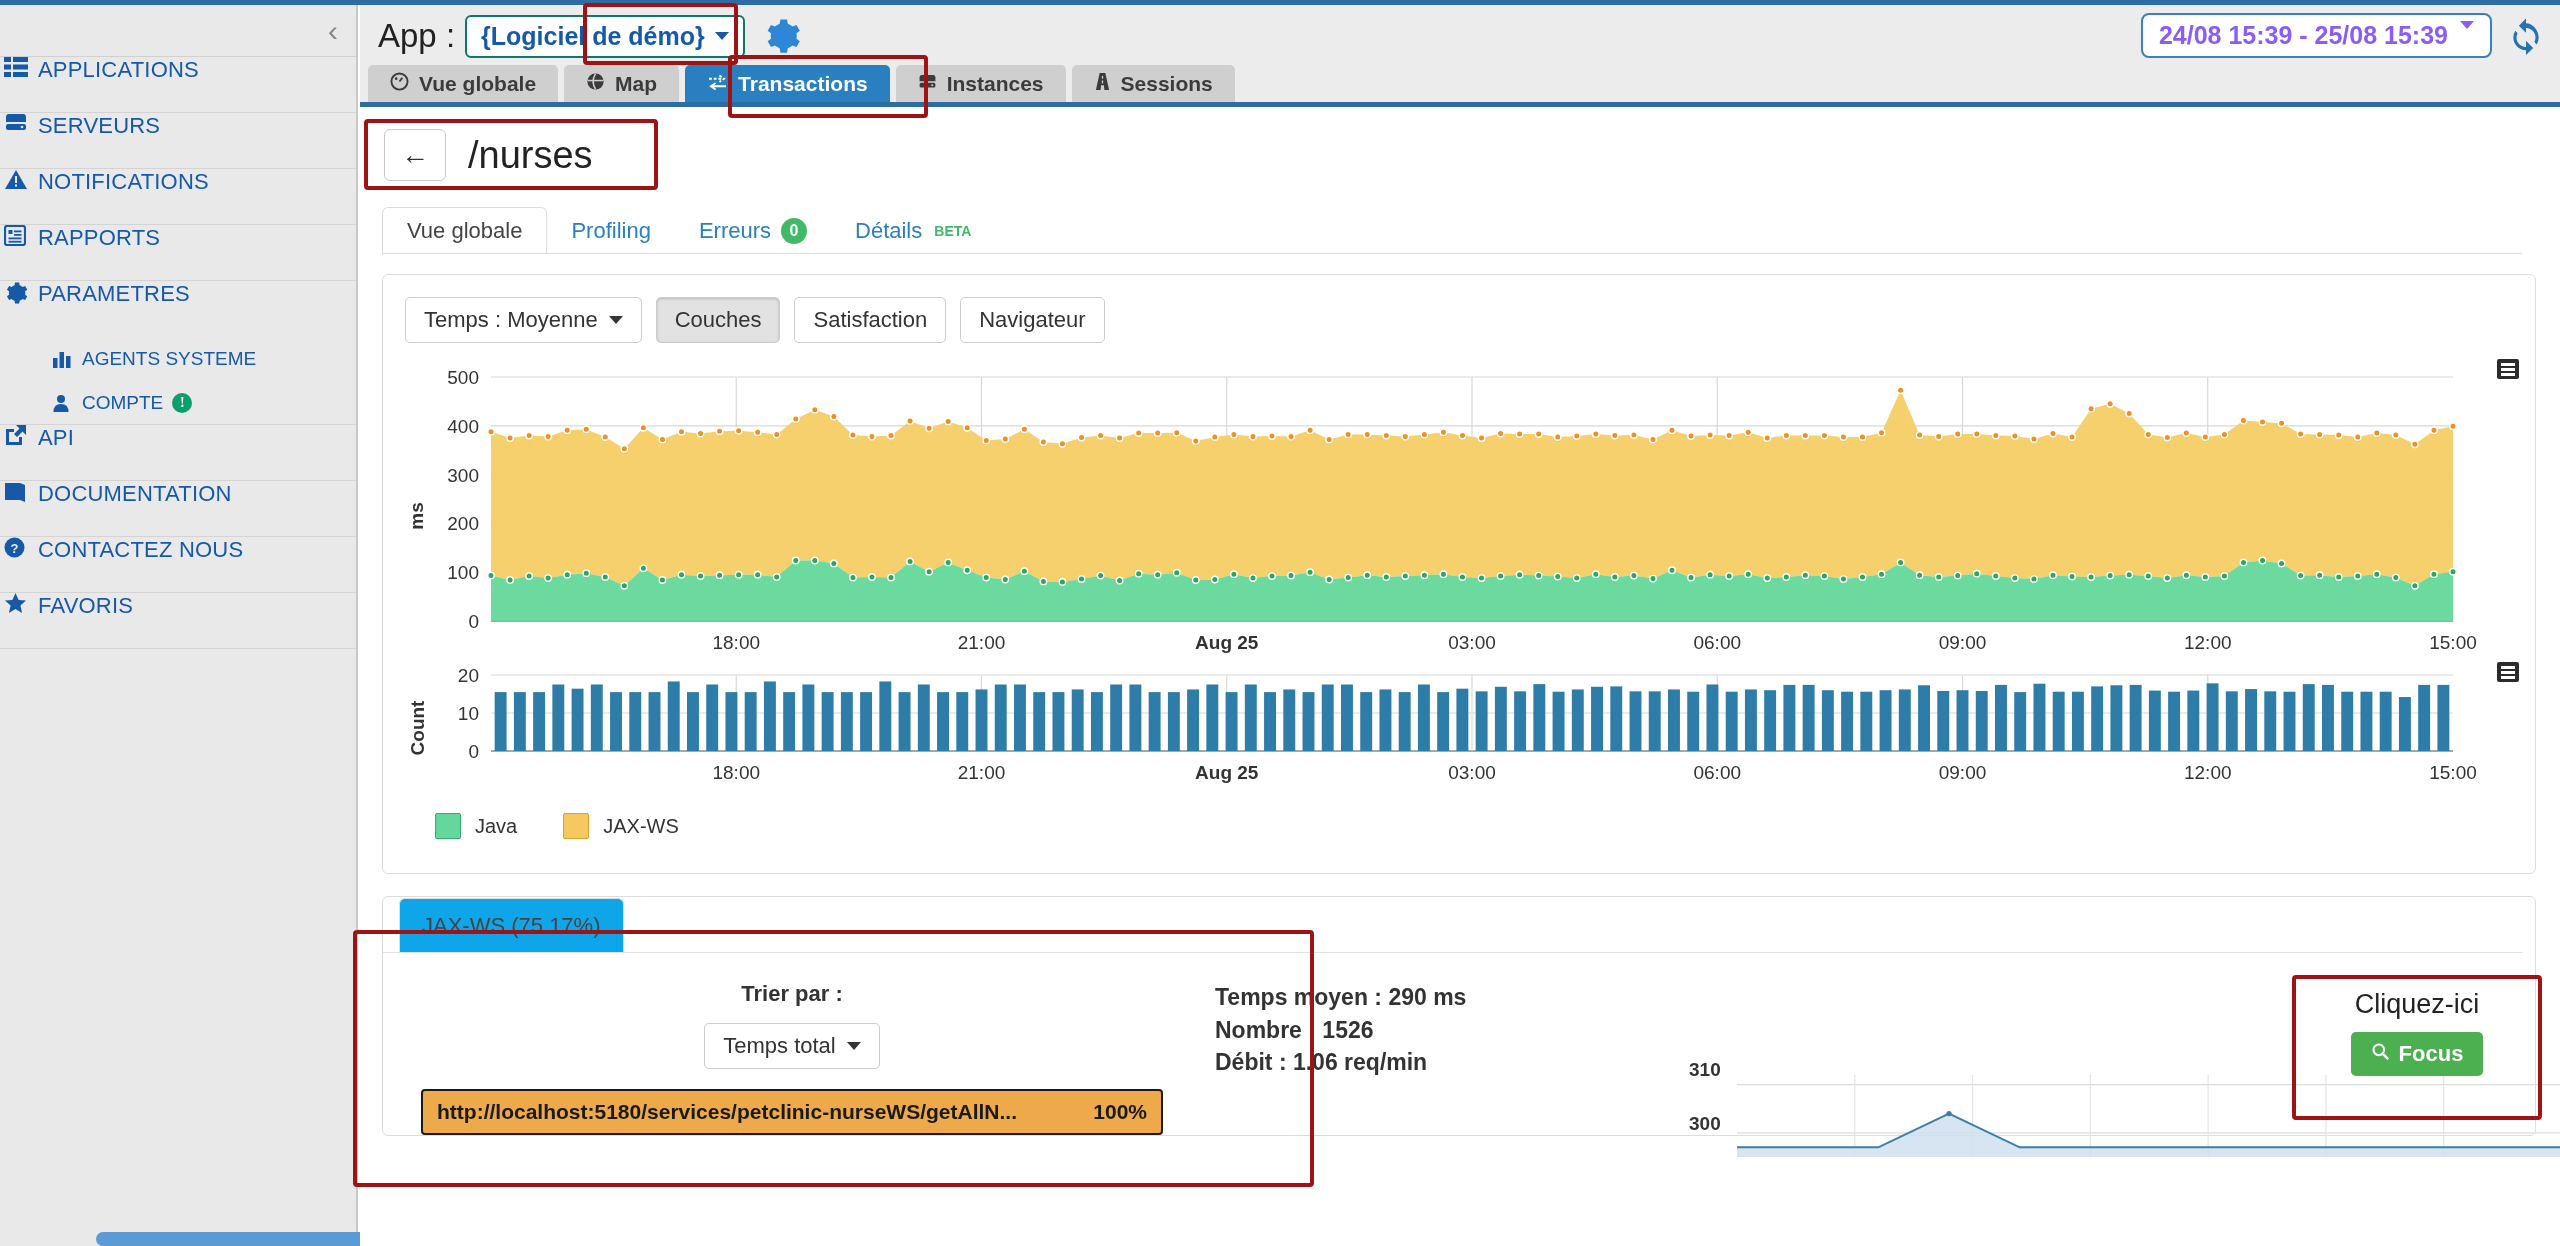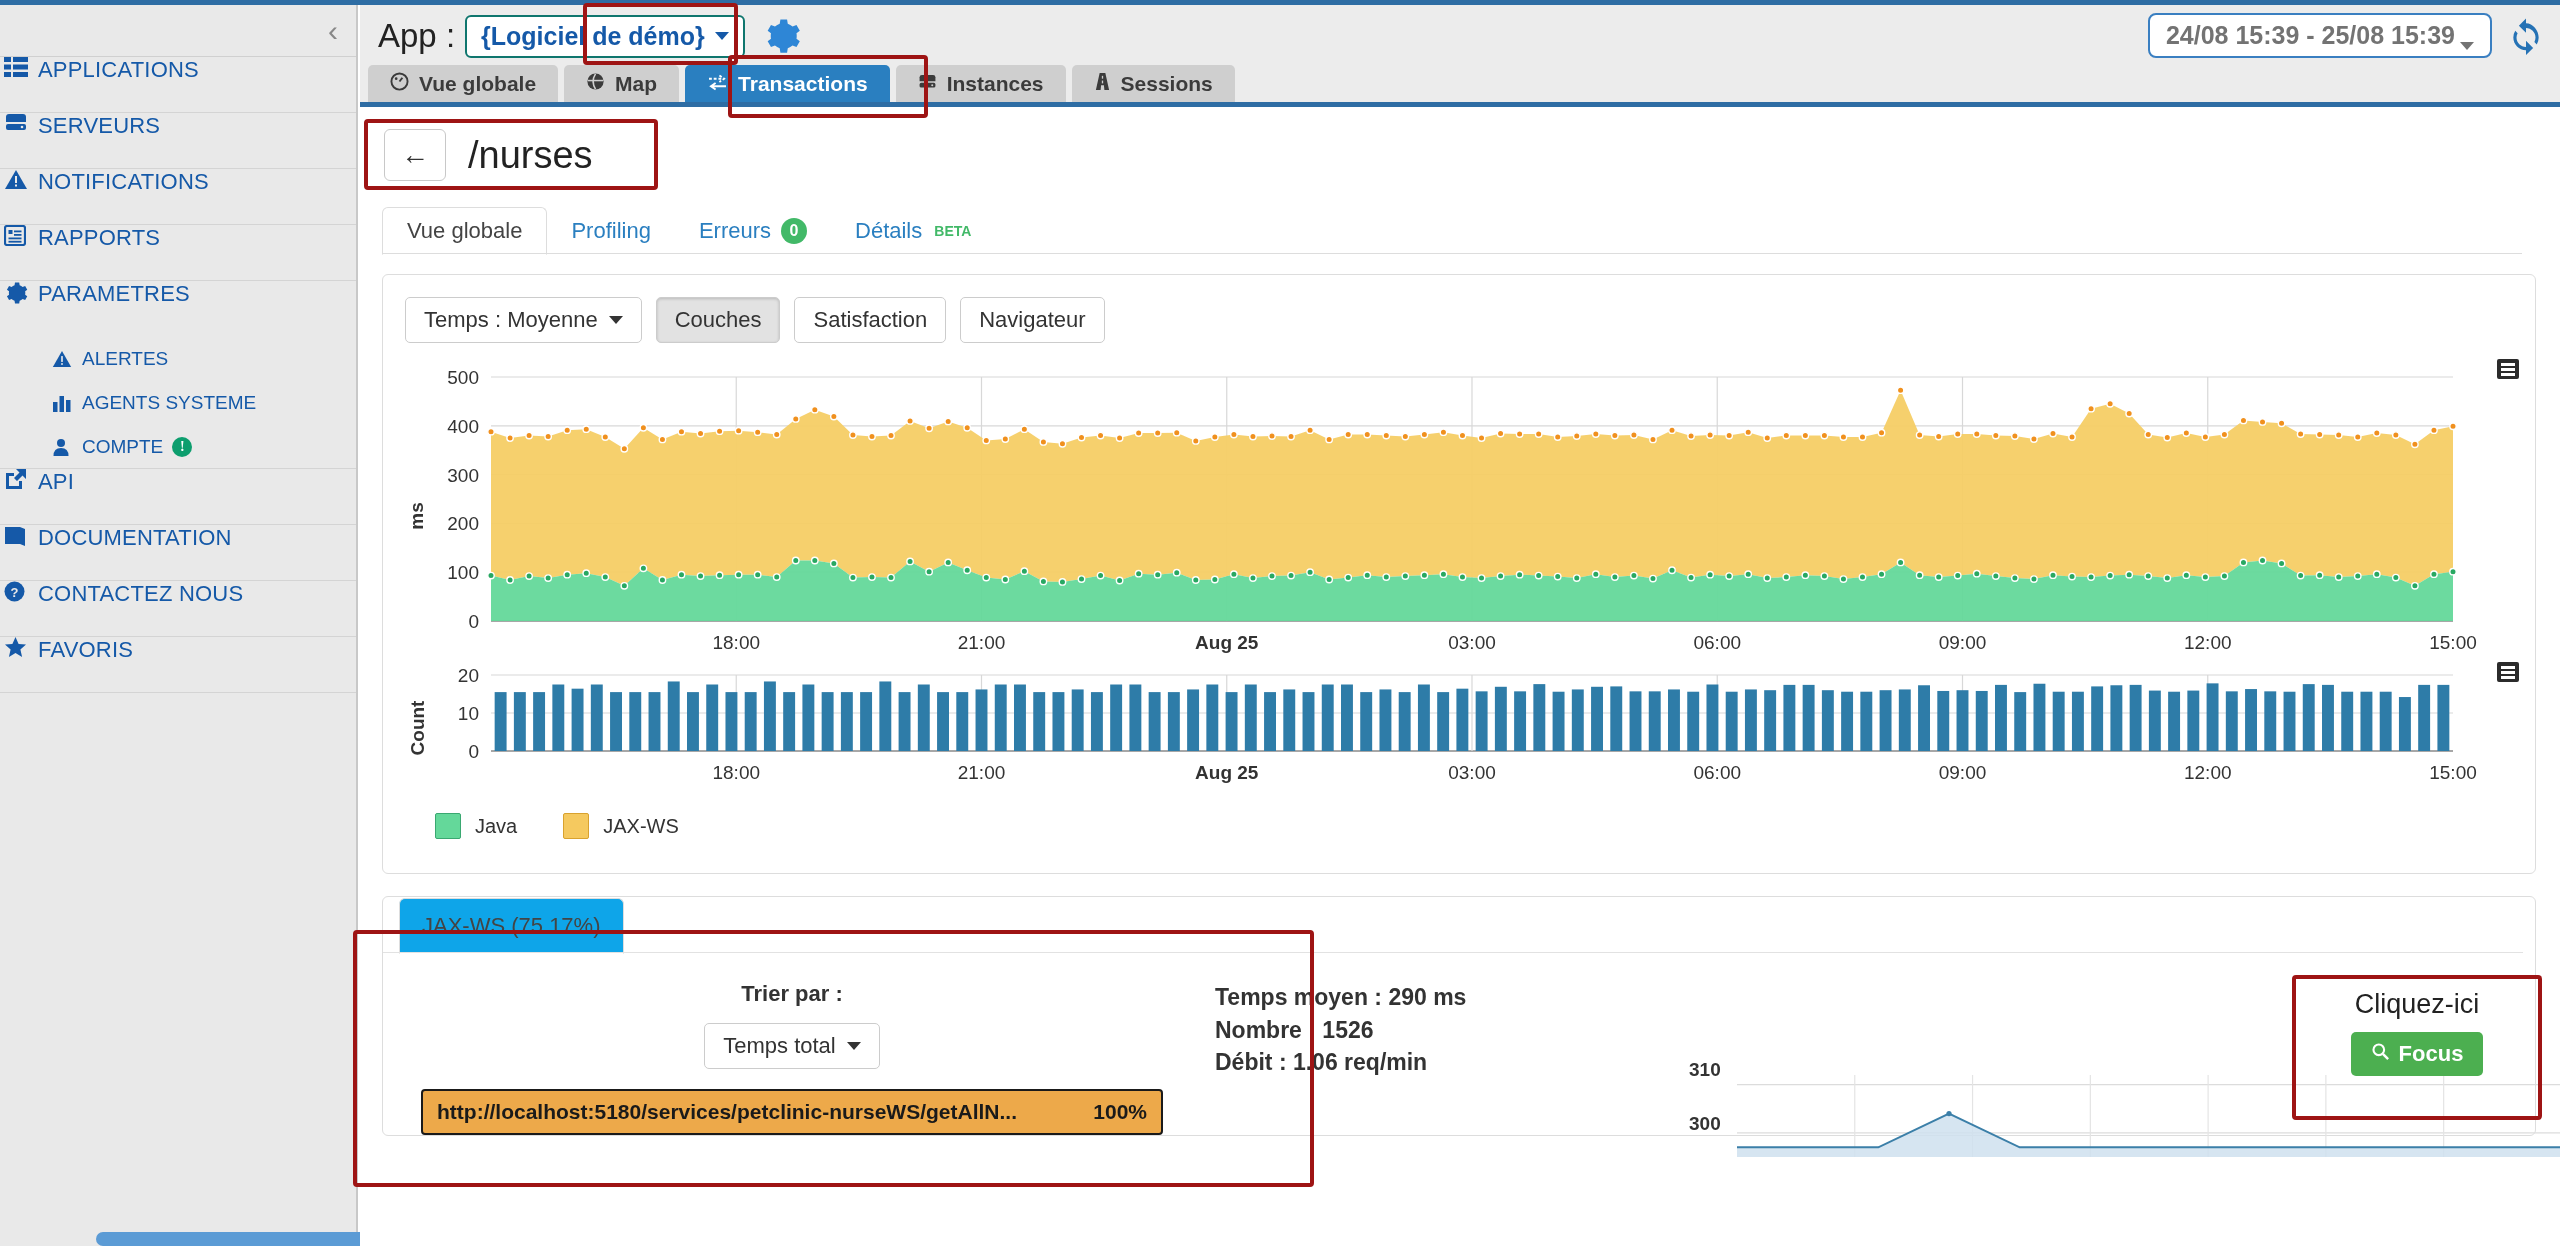--- a/index.html
+++ b/index.html
@@ -65,22 +65,22 @@
     border:2px solid #0f766e; border-radius:6px; background:#fff;
     padding:5px 14px; display:flex; align-items:center; gap:10px;
     color:#1559a8; font-size:25px; font-weight:bold;
   }
   .caret { width:0;height:0;border-left:7px solid transparent;border-right:7px solid transparent;border-top:8px solid currentColor; display:inline-block; }
   #gear-btn { margin-left:18px; color:#2e86d6; display:flex; align-items:center; }
 
   #daterange-wrap { position:absolute; right:14px; top:8px; display:flex; align-items:center; gap:14px; }
   .daterange {
     border:2px solid #3a7fc1; border-radius:8px; background:#fff;
-    padding:6px 16px; color:#737373; font-size:25px; font-weight:bold;
-    display:flex; align-items:flex-end; gap:5px;
+    padding:6px 16px; color:#8b5cf6; font-size:25px; font-weight:bold;
+    display:flex; align-items:flex-start; gap:12px;
   }
   #refresh-icon { color:#2572b5; display:flex; align-items:center; }
 
   
   #tabbar { height:36px; background:#ececec; position:relative; }
   #tabs { position:absolute; left:8px; top:-2px; display:flex; gap:6px; align-items:flex-end; }
   .mtab {
     height:38px; padding:0 22px; display:flex; align-items:center; gap:10px;
     background:#cfcfcf; color:#3b3b3b; font-size:21px; font-weight:bold;
     border-top-left-radius:5px; border-top-right-radius:5px; white-space:nowrap;
@@ -246,30 +246,20 @@
 
   <div class="nav-item" style="border-bottom:none">
     <span class="ic">
       <svg width="24" height="24" viewBox="0 0 24 24">
           <path fill="#1559a8" d="M12 8.2a3.8 3.8 0 100 7.6 3.8 3.8 0 000-7.6zm9.3 3.8c0-.6-.05-1.2-.15-1.75l2.1-1.6-2.1-3.6-2.5 1a9.3 9.3 0 00-3-1.75L15.2 1.5h-4.2l-.45 2.8a9.3 9.3 0 00-3 1.75l-2.5-1-2.1 3.6 2.1 1.6c-.1.55-.15 1.15-.15 1.75s.05 1.2.15 1.75l-2.1 1.6 2.1 3.6 2.5-1a9.3 9.3 0 003 1.75l.45 2.8h4.2l.45-2.8a9.3 9.3 0 003-1.75l2.5 1 2.1-3.6-2.1-1.6c.1-.55.15-1.15.15-1.75z"></path>
         </svg>
     </span>
     <span class="lbl">PARAMETRES</span>
   </div>
 
-  <div class="nav-sub">
-    <span class="ic">
-      <svg width="20" height="18" viewBox="0 0 24 21">
-          <path d="M12 1 L23 20 H1 Z" fill="#1559a8"></path>
-          <rect x="11" y="7" width="2" height="7" fill="#e9e9e9"></rect>
-          <rect x="11" y="15.5" width="2" height="2" fill="#e9e9e9"></rect>
-        </svg>
-    </span>
-    <span>ALERTES</span>
-  </div>
 
   <div class="nav-sub">
     <span class="ic">
       <svg width="20" height="18" viewBox="0 0 20 18">
           <rect x="1" y="8" width="4.5" height="10" fill="#1559a8"></rect>
           <rect x="7.5" y="2" width="4.5" height="16" fill="#1559a8"></rect>
           <rect x="14" y="6" width="4.5" height="12" fill="#1559a8"></rect>
         </svg>
     </span>
     <span>AGENTS SYSTEME</span>

